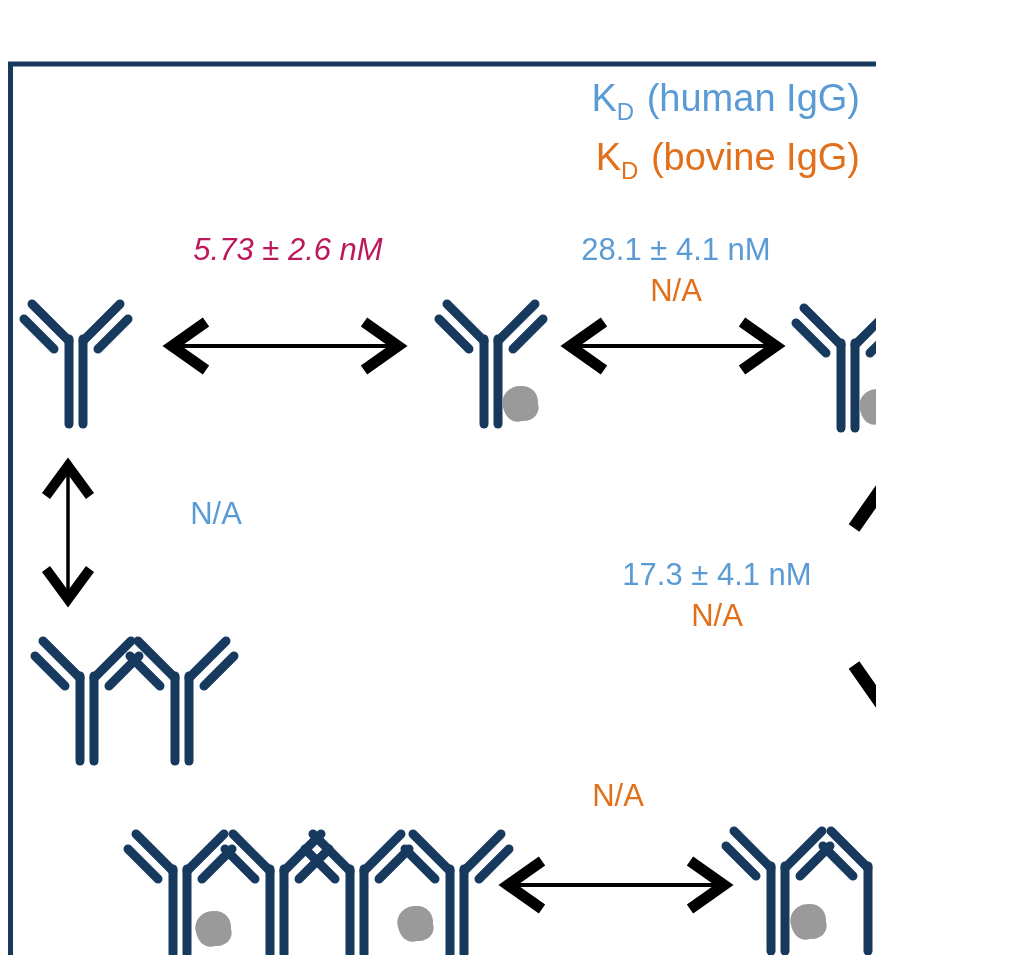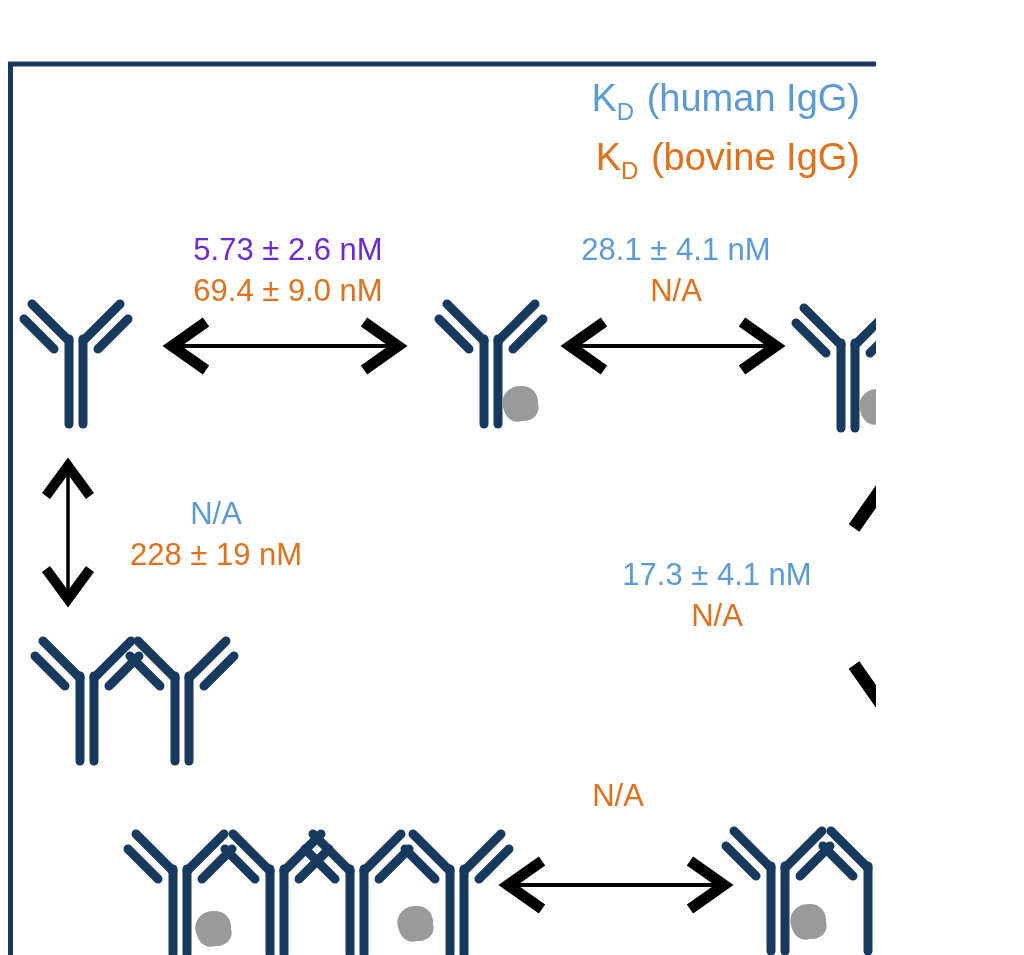--- a/index.html
+++ b/index.html
@@ -118,32 +118,30 @@
   <div class="legend">
     <div style="color: rgb(91, 155, 213);">
       <span>K</span><span class="sub">D</span><span> (human IgG)</span>
     </div>
     <div style="color: rgb(226, 112, 27); text-align: right;">
       <span>K</span><span class="sub">D</span><span> (bovine IgG)</span>
     </div>
   </div>
 
   <div class="kd-label" style="left:288px;top:196px">
-    <div style="color: #6d28d9;">5.73 ± 2.6 nM</div>
-    <div style="color: rgb(226, 112, 27);">69.4 ± 9.0 nM</div>
+    <div style="color: #be185d; font-style: italic;">5.73 ± 2.6 nM</div>
   </div>
 
   <div class="kd-label" style="left:676px;top:196px">
     <div style="color: rgb(91, 155, 213); text-align: center;">28.1 ± 4.1 nM</div>
     <div style="color: rgb(226, 112, 27);">N/A</div>
   </div>
 
   <div class="kd-label" style="left:216px;top:460px">
     <div style="color: rgb(91, 155, 213);">N/A</div>
-    <div style="color: rgb(226, 112, 27);">228 ± 19 nM</div>
   </div>
 
   <div class="kd-label" style="left:717px;top:521px">
     <div style="color: rgb(91, 155, 213);">17.3 ± 4.1 nM</div>
     <div style="color: rgb(226, 112, 27);">N/A</div>
   </div>
 
   <div class="kd-label" style="left:618px;top:742px">
     <div style="color: rgb(226, 112, 27);">N/A</div>
   </div>

